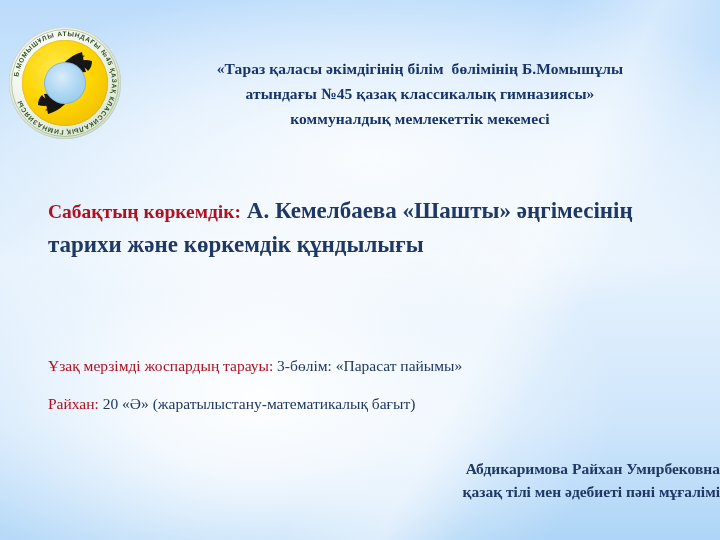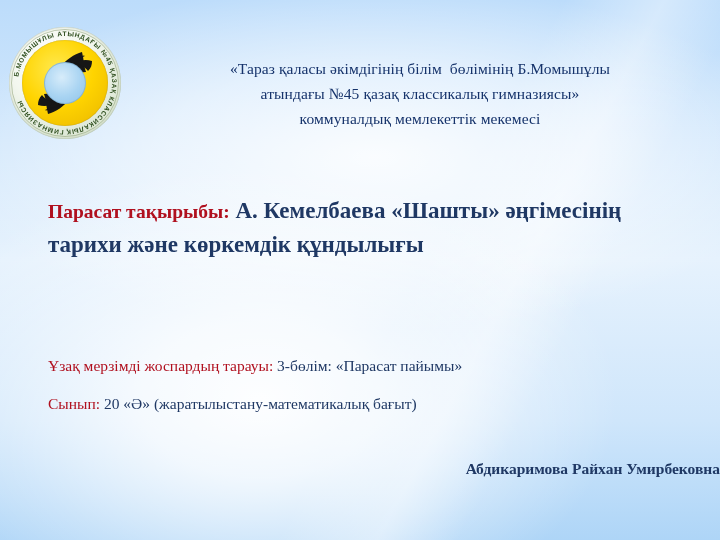--- a/index.html
+++ b/index.html
@@ -99,21 +99,21 @@
   }
 
   
   .header-title {
     position: absolute;
     left: 128px;
     top: 56px;
     width: 584px;
     text-align: center;
     color: #16336b;
-    font-weight: normal;
+    font-weight: bold;
     font-size: 15.5px;
     line-height: 25px;
     letter-spacing: 0.1px;
     white-space: pre-wrap;
   }
 
   
   .topic {
     position: absolute;
     left: 48px;
@@ -206,31 +206,32 @@
 
       <div class="logo-core"></div>
     </div>
 
     <div class="header-title">«Тараз қаласы әкімдігінің білім  бөлімінің Б.Момышұлы
 атындағы №45 қазақ классикалық гимназиясы»
 коммуналдық мемлекеттік мекемесі</div>
   </div>
 
   <div class="topic">
-    <span class="topic-label">Парасат тақырыбы:</span><span class="topic-value"> А. Кемелбаева «Шашты» әңгімесінің тарихи және көркемдік құндылығы</span>
+    <span class="topic-label">Сабақтың көркемдік:</span><span class="topic-value"> А. Кемелбаева «Шашты» әңгімесінің тарихи және көркемдік құндылығы</span>
   </div>
 
   <div class="meta">
 
     <p class="meta-line">
       <span class="meta-label">Ұзақ мерзімді жоспардың тарауы:</span><span class="meta-value">  3-бөлім: «Парасат пайымы»</span>
     </p>
 
     <p class="meta-line">
-      <span class="meta-label">Сынып:</span><span class="meta-value"> 20 «Ә» (жаратылыстану-математикалық бағыт)</span>
+      <span class="meta-label">Райхан:</span><span class="meta-value"> 20 «Ә» (жаратылыстану-математикалық бағыт)</span>
     </p>
   </div>
 
   <div class="credit">
     <div>Абдикаримова Райхан Умирбековна</div>
+    <div class="credit-line-2">қазақ тілі мен әдебиеті пәні мұғалімі</div>
   </div>
 
 </div>
 
 </body></html>

